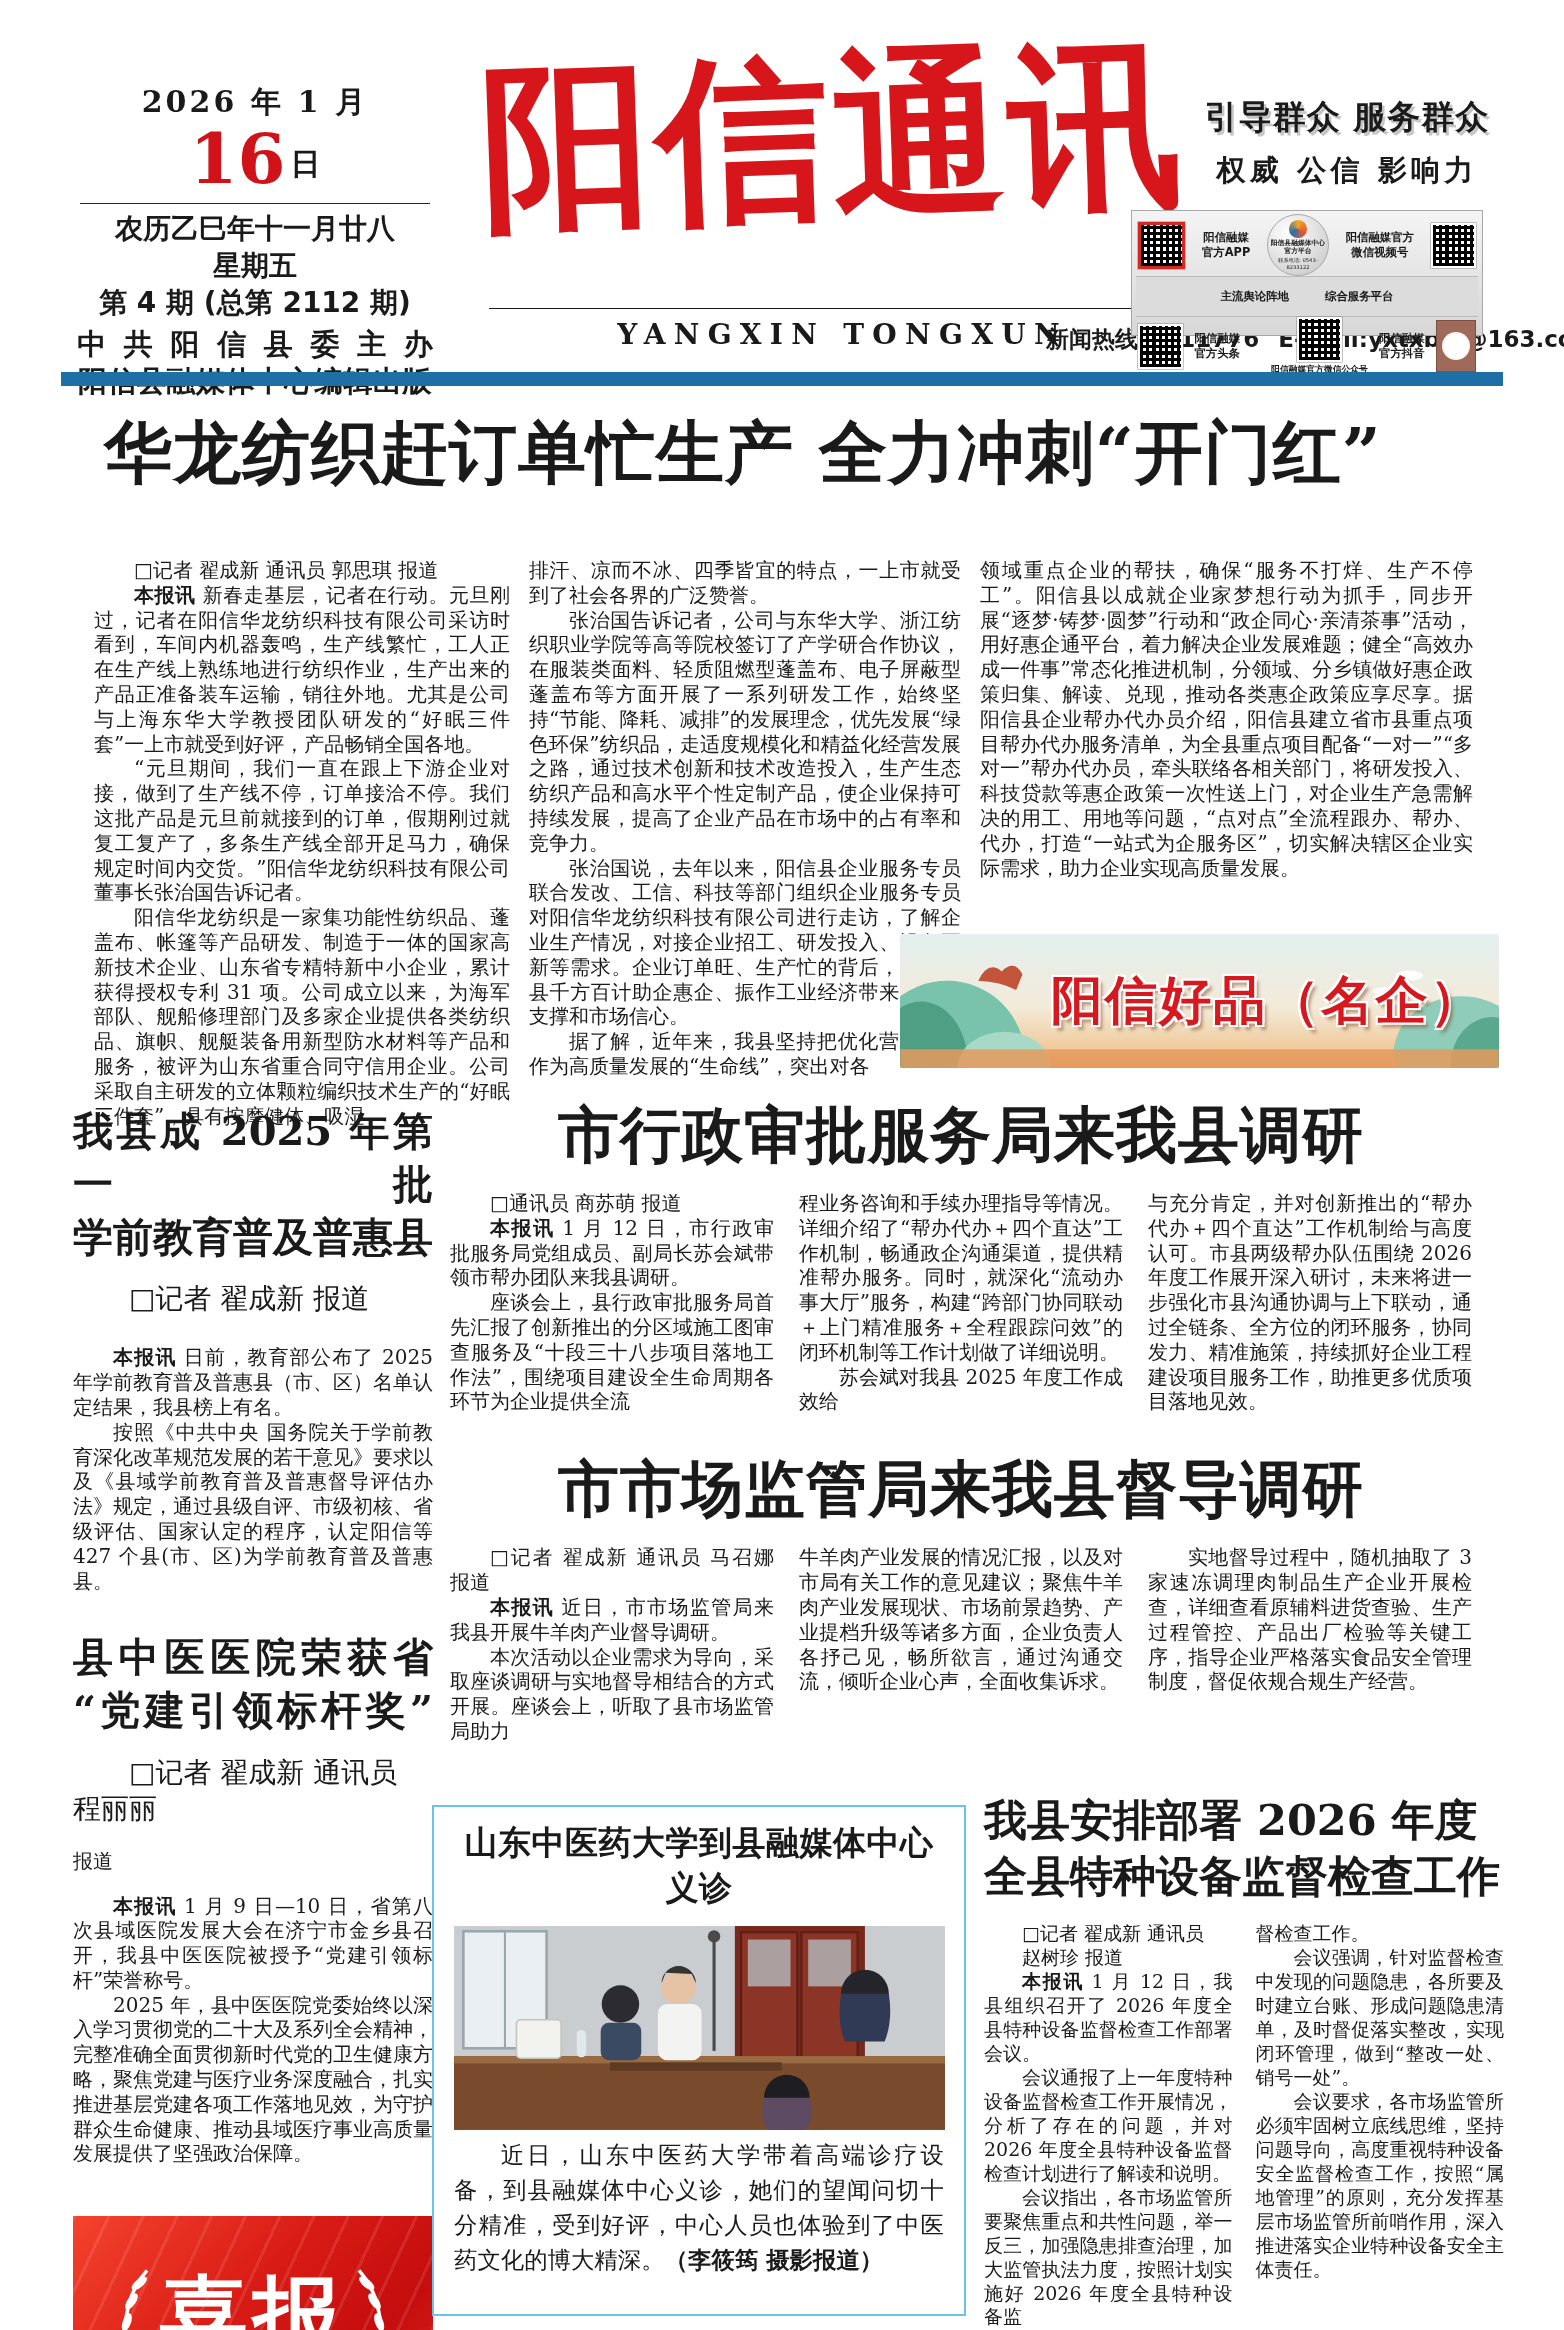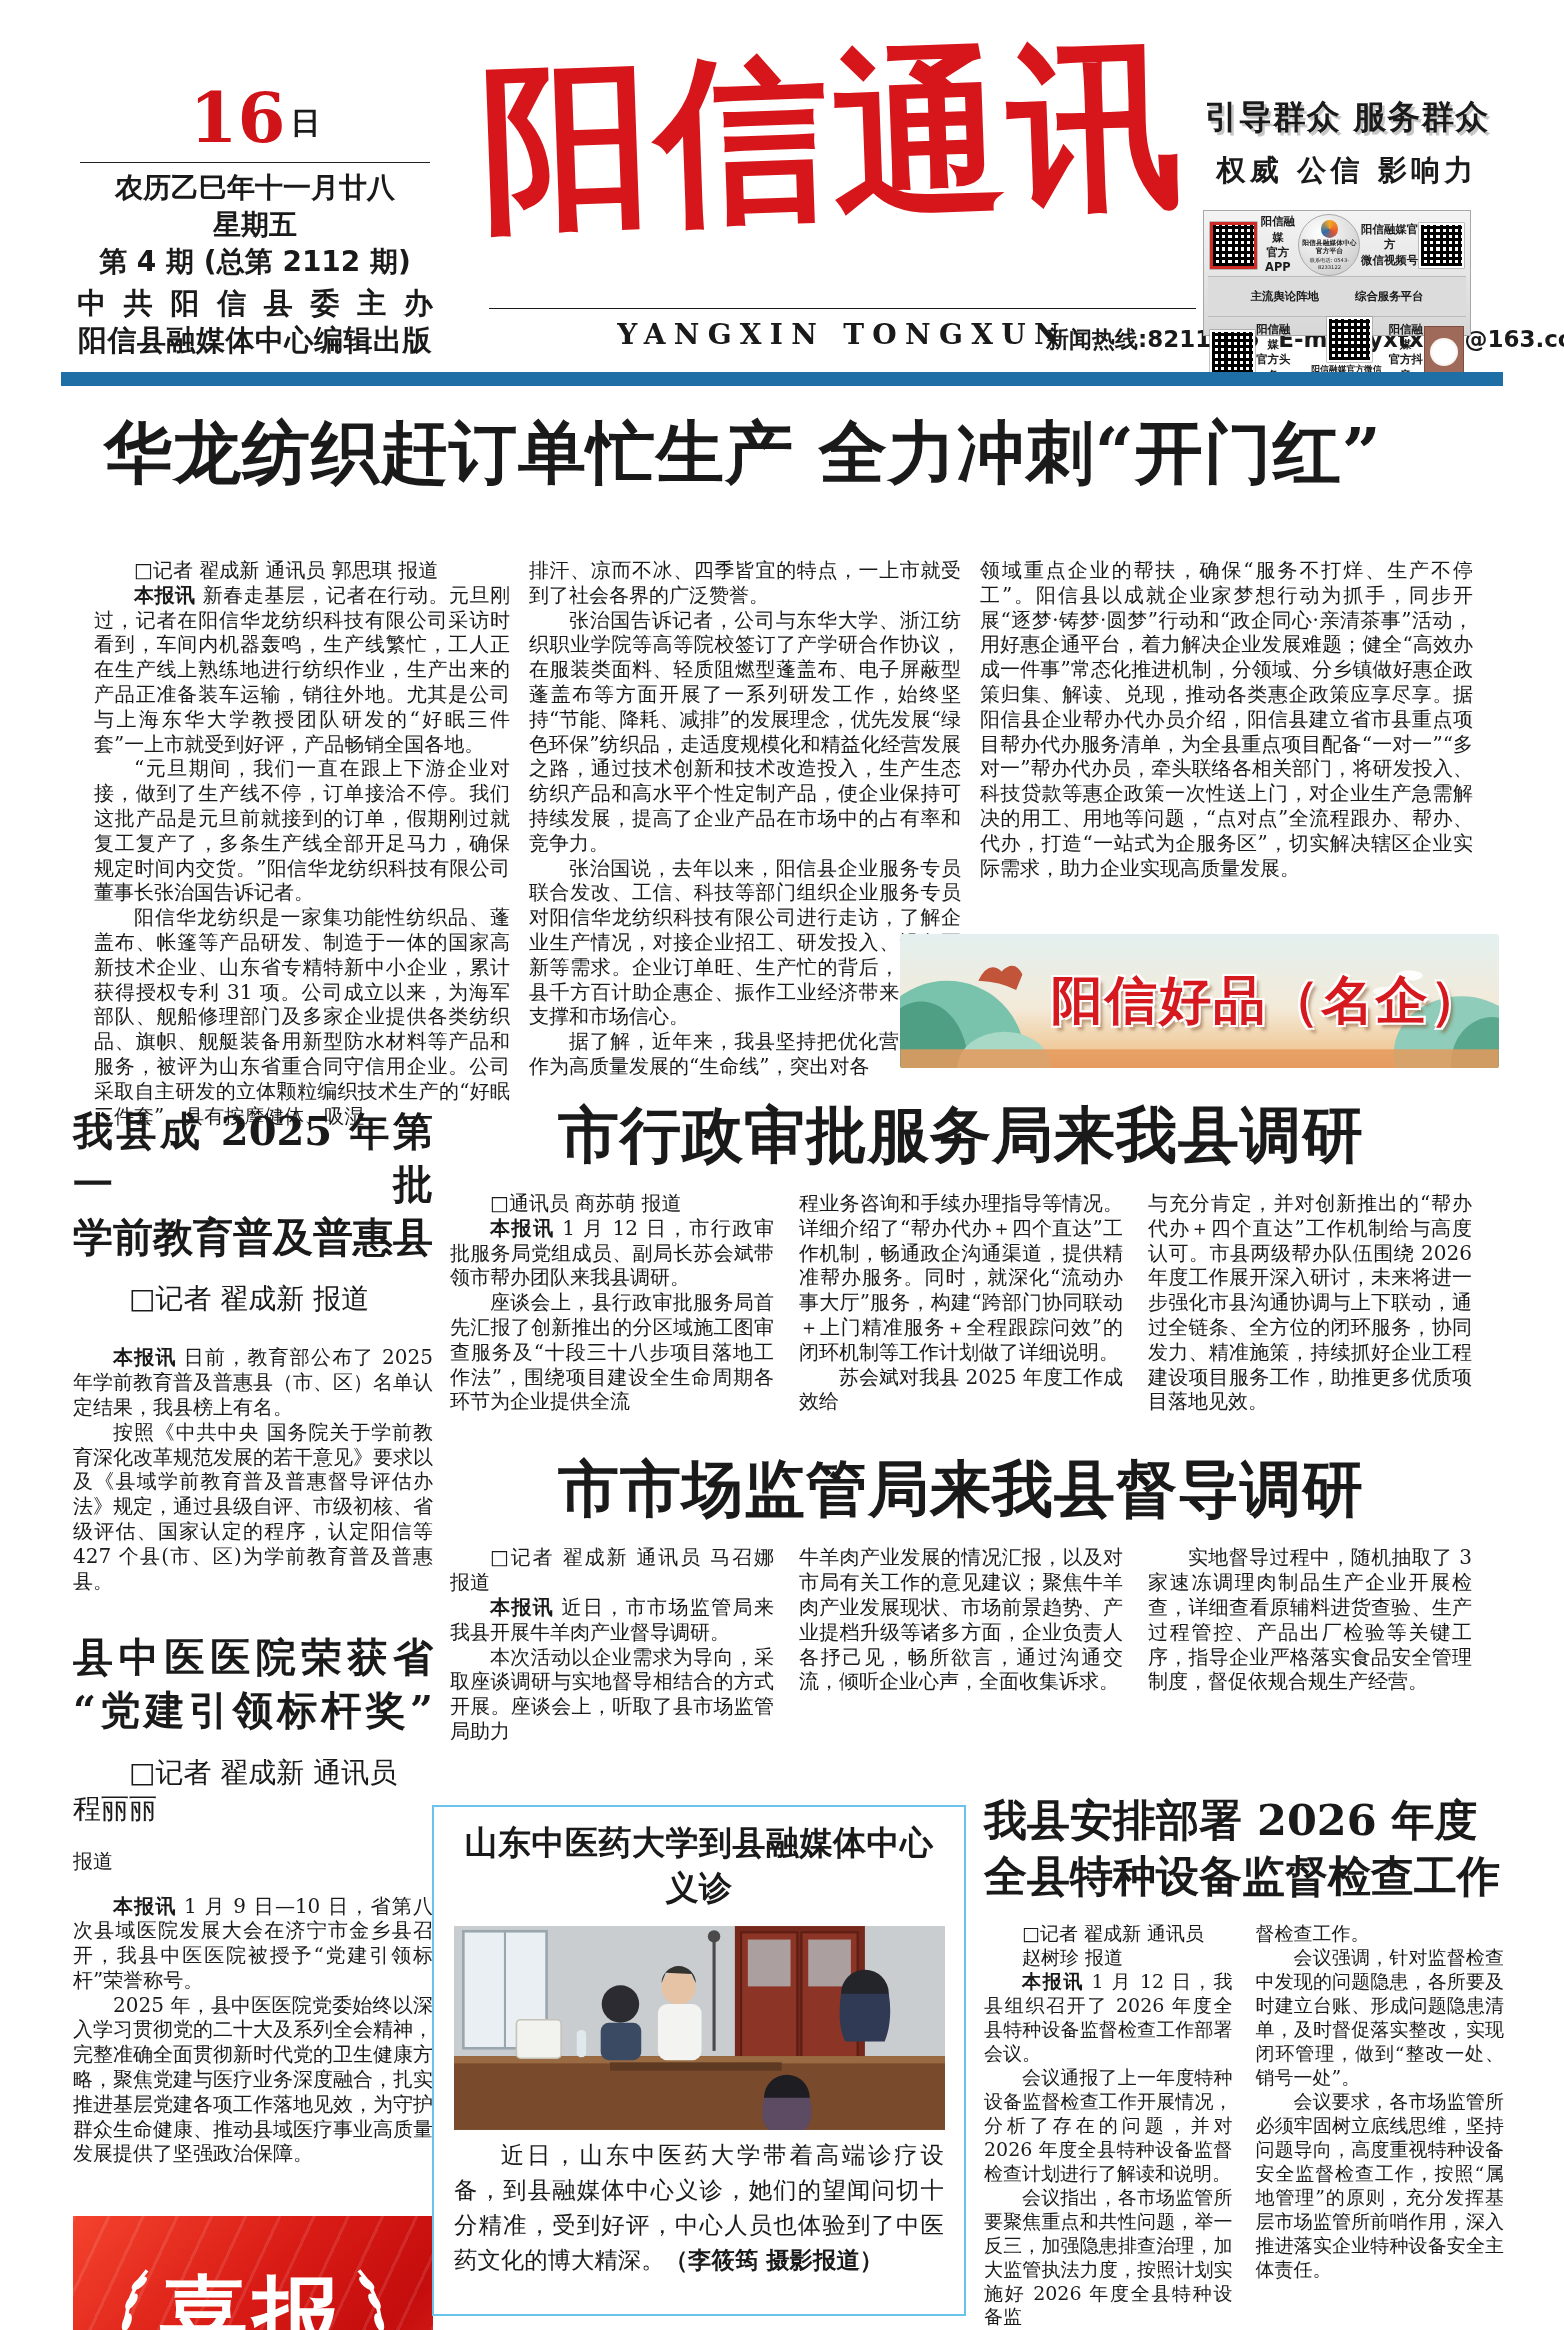--- a/index.html
+++ b/index.html
@@ -23,21 +23,21 @@
   .masthead-title{font-size:172px;font-weight:700;color:#d7161b;transform:rotate(-2deg) scaleY(1.04);display:inline-block;letter-spacing:4.2px;}
   .mast-rule{left:489px;top:308px;width:707px;border:0;border-top:1.6px solid #1a1a1a;margin:0;}
   .pinyin{left:489px;top:318px;width:707px;text-align:center;font-weight:700;font-size:28px;letter-spacing:8.3px;}
   .hotline-row{left:1046px;top:324px;width:458px;font-family:"DejaVu Sans",sans-serif;font-weight:700;font-size:23px;white-space:nowrap;}
   .hotline-row span{margin-right:19px;}
 
   .slogans{left:1191px;top:95px;width:312px;text-align:center;}
   .slogan1{font-family:"DejaVu Sans",sans-serif;font-weight:900;font-size:33px;letter-spacing:1px;text-shadow:2.6px 2.6px 0 #c6c6c6;}
   .slogan2{font-weight:700;font-size:29px;letter-spacing:4.2px;margin-top:11.4px;}
 
-  .qr-panel{left:1203px;top:210px;width:268px;height:126px;background:linear-gradient(180deg,#f4f4f4,#d7d7d7);border:1px solid #a8a8a8;box-sizing:border-box;display:flex;flex-direction:column;padding:3.1px 4.2px;}
+  .qr-panel{left:1131px;top:210px;width:352px;height:126px;background:linear-gradient(180deg,#f4f4f4,#d7d7d7);border:1px solid #a8a8a8;box-sizing:border-box;display:flex;flex-direction:column;padding:3.1px 4.2px;}
   .qr-row{flex:1;display:flex;align-items:center;justify-content:space-between;padding:0 2.1px;}
   .qr{width:41px;height:41px;background:
       repeating-linear-gradient(0deg,#000 0 3.1px,transparent 3.1px 6.2px),
       repeating-linear-gradient(90deg,#000 0 3.1px,#fff 3.1px 6.2px);
       border:2.1px solid #fff;box-shadow:0 0 0 0.5px #888;flex:none;}
   .qr.red-frame{border:3.1px solid #cf2a24;}
   .qr-label{font-family:"DejaVu Sans",sans-serif;font-weight:700;font-size:11.4px;line-height:1.35;text-align:center;}
   .qr-strip{display:flex;justify-content:center;gap:36px;font-family:"DejaVu Sans",sans-serif;font-weight:700;font-size:11.4px;background:#dcdcdc;border-top:0.5px solid #bbb;border-bottom:0.5px solid #bbb;padding:12px 0;}
   .logo-circle{width:60px;height:60px;border-radius:50%;background:radial-gradient(circle at 35% 30%,#ffffff,#cfcfcf 80%);border:0.5px solid #aaa;display:flex;flex-direction:column;align-items:center;justify-content:center;text-align:center;flex:none;}
   .logo-swirl{width:17.7px;height:17.7px;border-radius:50%;background:conic-gradient(#f6a623,#e4572e,#2a6fb0,#f6a623);margin-bottom:1px;}
@@ -103,20 +103,21 @@
   .tz .body-text{font-size:19px;line-height:1.26;}
   .tz-byline{margin:0;text-indent:2em;}
   .tz-byline2{margin:0;text-indent:0;}
 </style>
 </head>
 <body>
 
 <div class="page">
 
   <div class="abs date-block">
+    <div class="ym">2026 年 1 月</div>
     <div class="day-row">
       <span class="day">16</span><span class="day-unit">日</span>
     </div>
     <hr class="date-hr">
     <div class="lunar">农历乙巳年十一月廿八</div>
     <div class="weekday">星期五</div>
     <div class="issue">第 4 期  (总第 2112 期)</div>
     <div class="organizer">中共阳信县委主办</div>
     <div class="publisher">阳信县融媒体中心编辑出版</div>
   </div>

